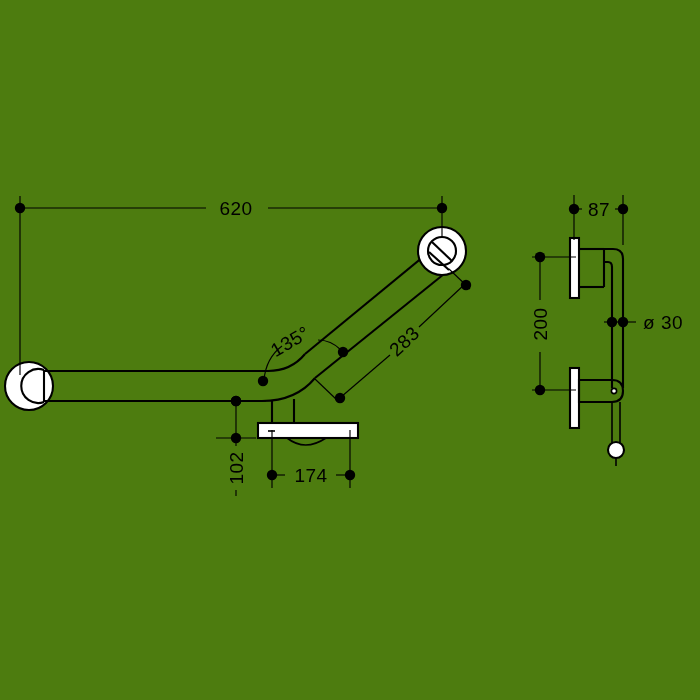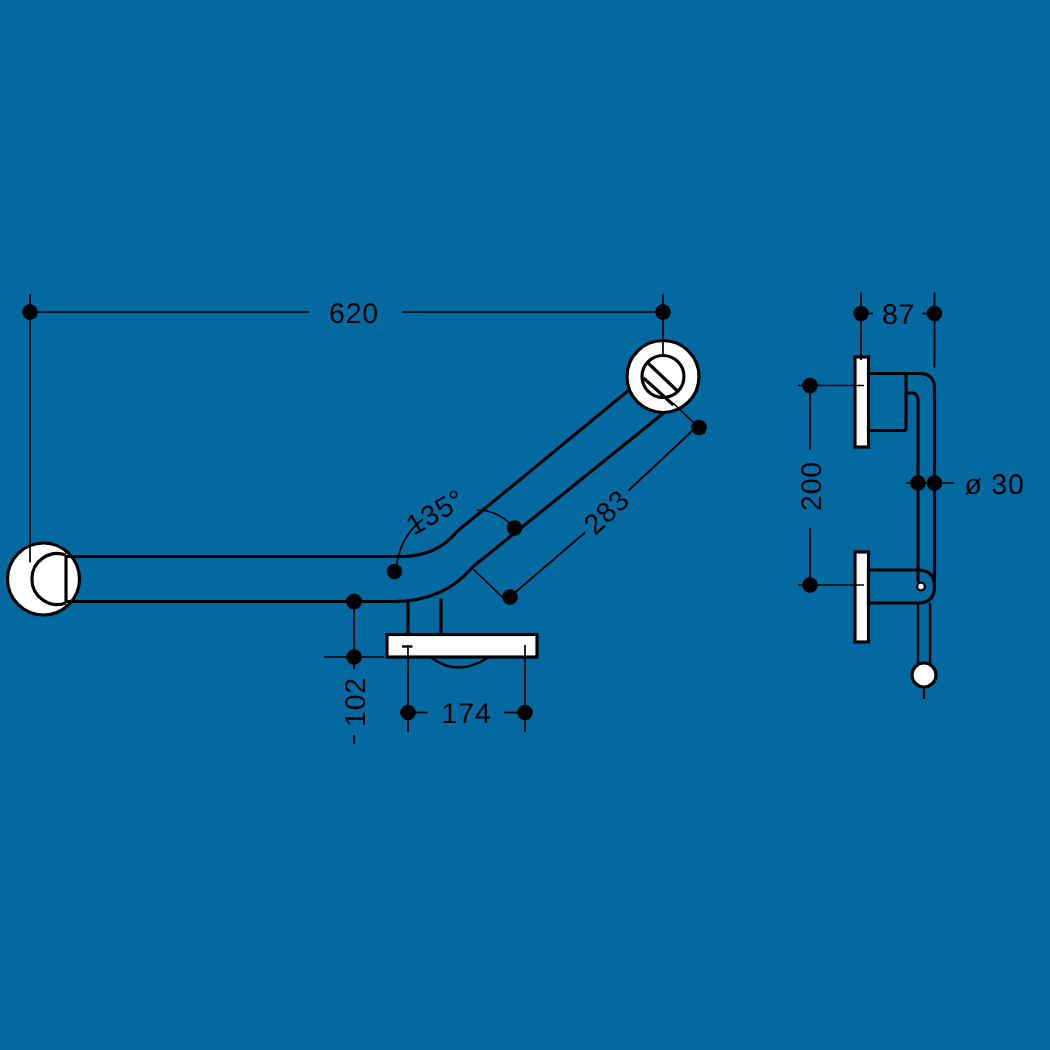--- a/index.html
+++ b/index.html
@@ -10,21 +10,21 @@
   body {
     width: 700px;
     height: 700px;
     font-family: "Liberation Sans", sans-serif;
     overflow: hidden;
   }
   #drawing-root {
     position: relative;
     width: 700px;
     height: 700px;
-    background: #0369a1;
+    background: #4d7c0f;
   }
   svg#tech-drawing {
     display: block;
     width: 700px;
     height: 700px;
   }
   .dim-text {
     font-family: "Liberation Sans", sans-serif;
     font-size: 19px;
     fill: #000000;

